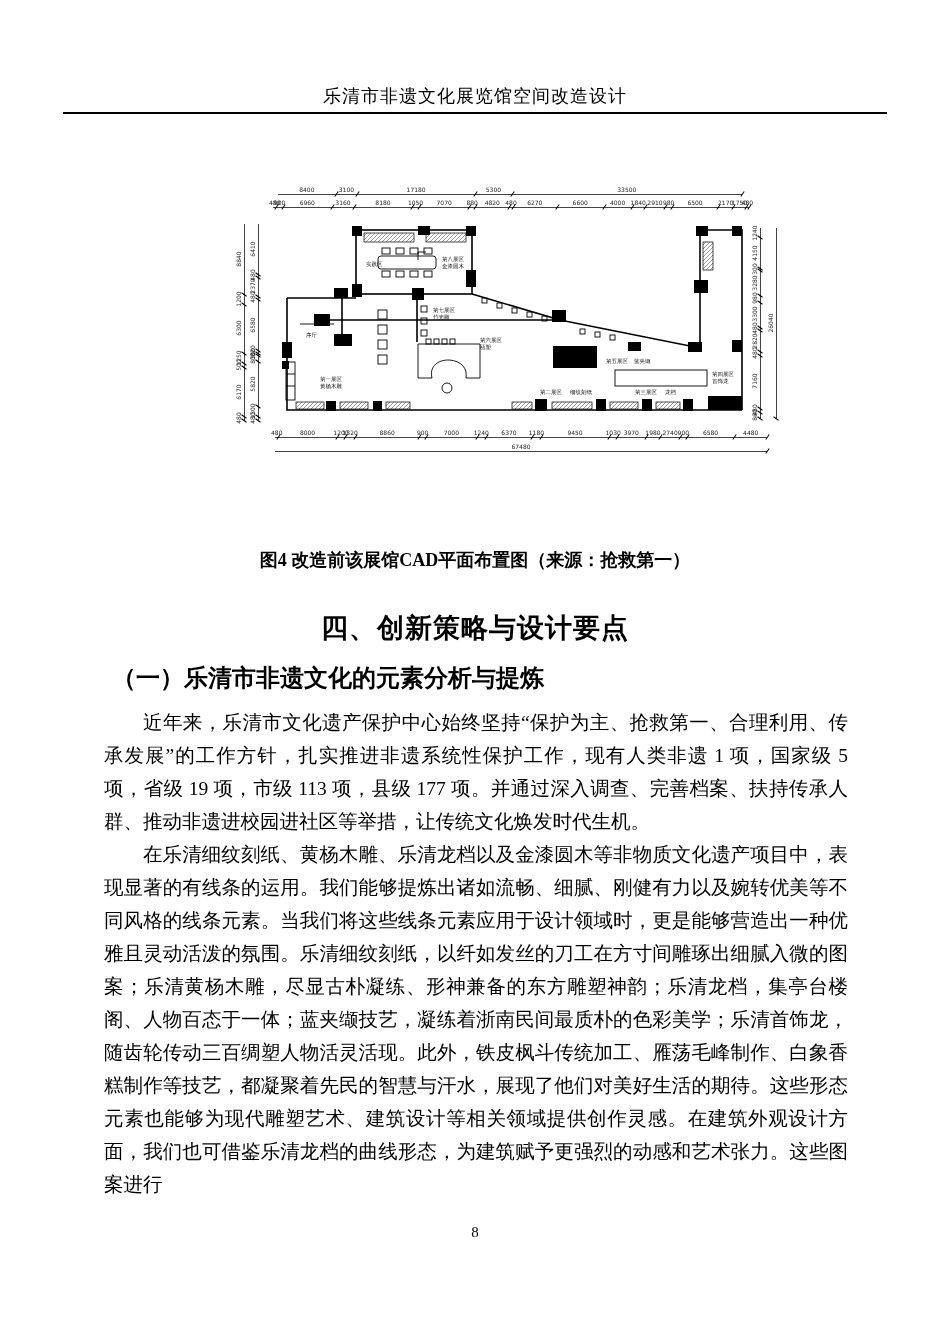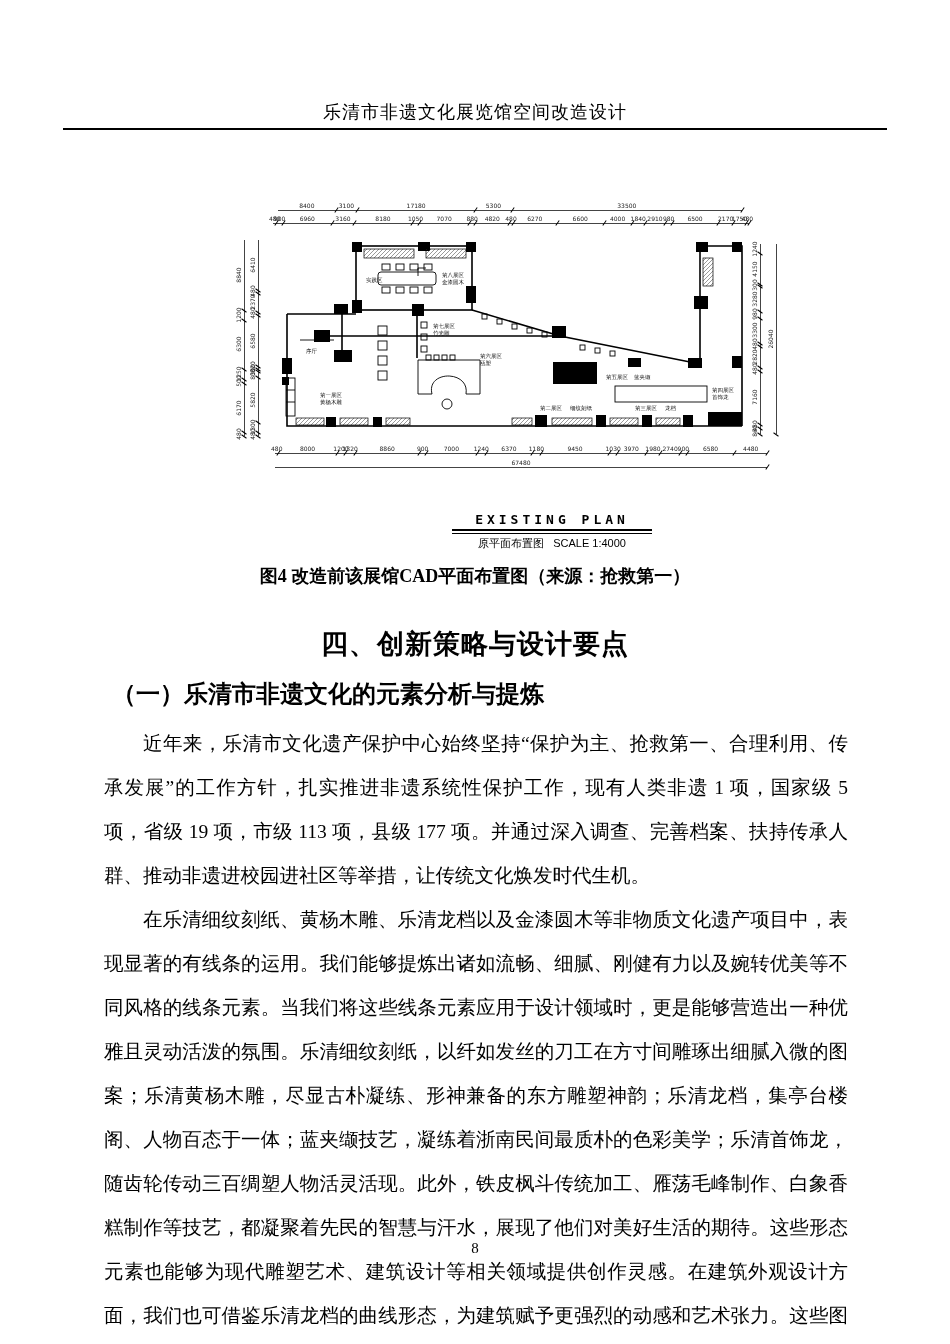--- a/index.html
+++ b/index.html
@@ -1,18 +1,18 @@
 <!DOCTYPE html>
 <html><head>
 <meta charset="utf-8">
 <style>
   html,body{margin:0;padding:0;background:#ffffff;}
   .page{position:relative;width:950px;height:1344px;background:#fff;overflow:hidden;
         font-family:"Liberation Serif","DejaVu Serif",serif;color:#000;}
-  .abs{position:absolute;margin-top:16px;}
+  .abs{position:absolute;}
 
   
   .doc-header{top:84px;left:0;width:100%;text-align:center;font-size:18px;letter-spacing:1px;}
   .header-rule{top:112px;left:63px;width:824px;border-top:2px solid #000;height:0;}
 
   
   .figure{top:182px;left:230px;width:585px;height:278px;}
   .plan-svg{position:absolute;top:0;left:0;}
 
   
@@ -37,21 +37,21 @@
   .plan-title .cn{font-size:11px;margin-top:2px;font-family:"Liberation Sans","DejaVu Sans",sans-serif;}
 
   .fig-caption{top:548px;left:0;width:100%;text-align:center;font-size:18px;font-weight:bold;}
 
   .section-heading{top:610px;left:0;width:100%;text-align:center;font-size:27px;font-weight:bold;
         font-family:"Liberation Sans","DejaVu Sans",sans-serif;letter-spacing:1px;}
   .sub-heading{top:662px;left:112px;font-size:24px;font-weight:bold;
         font-family:"Liberation Sans","DejaVu Sans",sans-serif;}
 
   .body-text{top:706px;left:104px;width:744px;}
-  .body-text p{margin:0;font-size:19.5px;line-height:44px;text-align:justify;text-indent:2em;}
+  .body-text p{margin:0;font-size:19.5px;line-height:33px;text-align:justify;text-indent:2em;}
 
   .page-number{top:1224px;left:0;width:100%;text-align:center;font-size:15px;}
 
   svg text{font-family:"Liberation Sans","DejaVu Sans",sans-serif;fill:#111;}
 </style>
 </head>
 <body>
 
 <div class="page">
 
@@ -416,29 +416,20 @@
         <text x="482" y="194">第四展区</text>
         <text x="482" y="201">首饰龙</text>
         <text x="310" y="212">第二展区</text>
         <text x="340" y="212">细纹刻纸</text>
         <text x="405" y="212">第三展区</text>
         <text x="435" y="212">龙档</text>
       </g>
     </svg>
   </div>
 
-  <div class="abs plan-title">
-    <div class="en">EXISTING PLAN</div>
-    <div class="rule1"></div>
-    <div class="rule2"></div>
-    <div class="cn">
-      <span>原平面布置图</span>&nbsp;&nbsp;
-      <span>SCALE 1:4000</span>
-    </div>
-  </div>
 
   <div class="abs fig-caption">图4 改造前该展馆CAD平面布置图（来源：抢救第一）</div>
 
   <div class="abs section-heading">四、创新策略与设计要点</div>
   <div class="abs sub-heading">（一）乐清市非遗文化的元素分析与提炼</div>
 
   <div class="abs body-text">
     <p>近年来，乐清市文化遗产保护中心始终坚持“保护为主、抢救第一、合理利用、传承发展”的工作方针，扎实推进非遗系统性保护工作，现有人类非遗 1 项，国家级 5 项，省级 19 项，市级 113 项，县级 177 项。并通过深入调查、完善档案、扶持传承人群、推动非遗进校园进社区等举措，让传统文化焕发时代生机。</p>
     <p>在乐清细纹刻纸、黄杨木雕、乐清龙档以及金漆圆木等非物质文化遗产项目中，表现显著的有线条的运用。我们能够提炼出诸如流畅、细腻、刚健有力以及婉转优美等不同风格的线条元素。当我们将这些线条元素应用于设计领域时，更是能够营造出一种优雅且灵动活泼的氛围。乐清细纹刻纸，以纤如发丝的刀工在方寸间雕琢出细腻入微的图案；乐清黄杨木雕，尽显古朴凝练、形神兼备的东方雕塑神韵；乐清龙档，集亭台楼阁、人物百态于一体；蓝夹缬技艺，凝练着浙南民间最质朴的色彩美学；乐清首饰龙，随齿轮传动三百绸塑人物活灵活现。此外，铁皮枫斗传统加工、雁荡毛峰制作、白象香糕制作等技艺，都凝聚着先民的智慧与汗水，展现了他们对美好生活的期待。这些形态元素也能够为现代雕塑艺术、建筑设计等相关领域提供创作灵感。在建筑外观设计方面，我们也可借鉴乐清龙档的曲线形态，为建筑赋予更强烈的动感和艺术张力。这些图案进行</p>
   </div>

